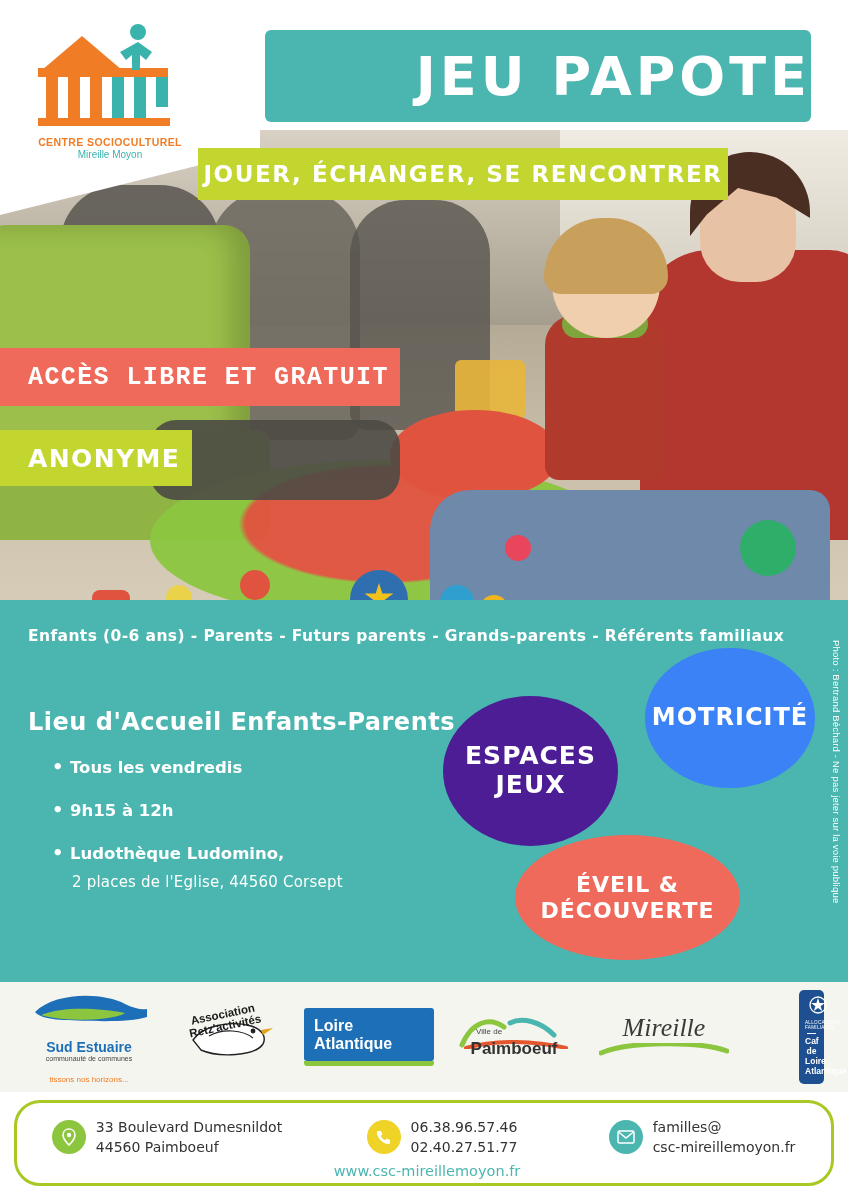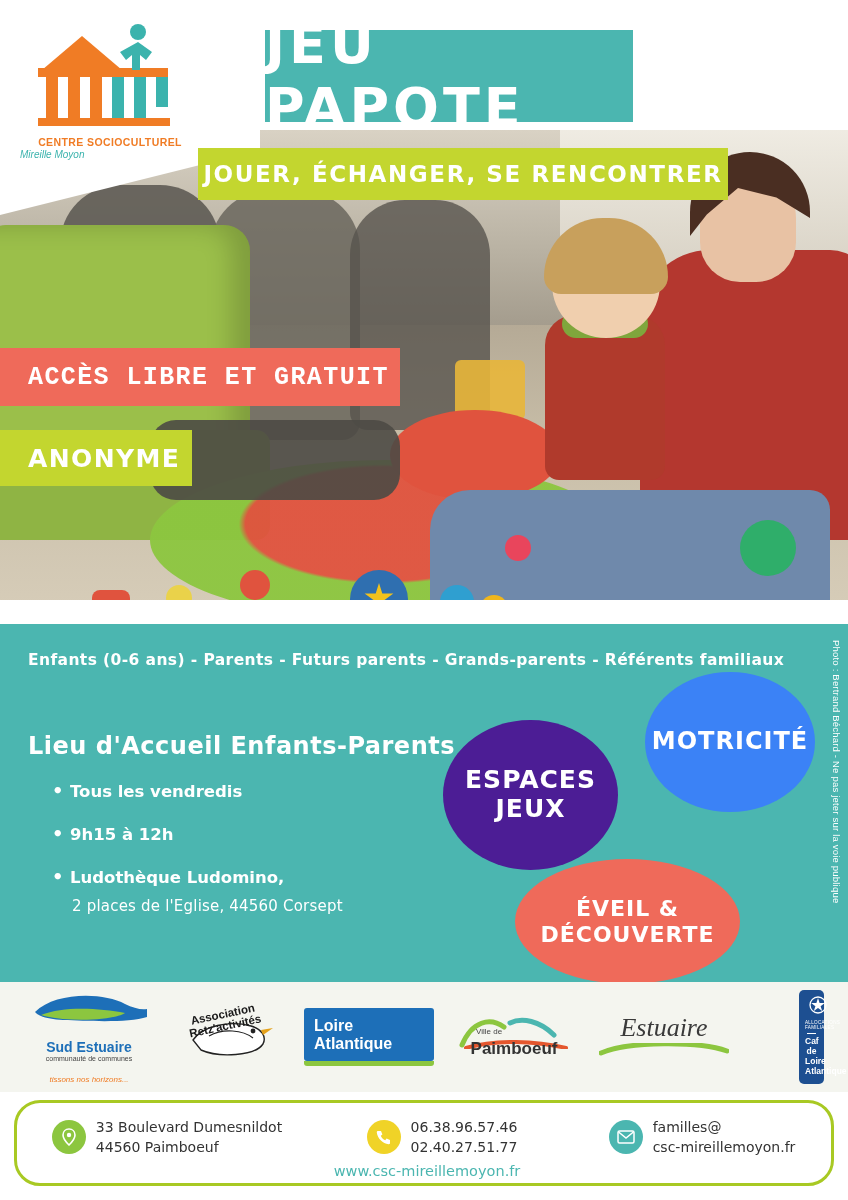--- a/index.html
+++ b/index.html
@@ -143,28 +143,28 @@
     position:absolute; left:20px; top:18px; width:180px; height:140px;
   }
   .logo-svg { display:block; }
   .logo-title {
     position:absolute; left:0; top:118px; width:180px;
     text-align:center; color:#f07c25; font-weight:bold;
     font-size:10.5px; letter-spacing:.4px;
   }
   .logo-sub {
     position:absolute; left:0; top:131px; width:180px;
-    color:#3bb3ad; font-size:10px;font-style:italic;
+    text-align:center; color:#3bb3ad; font-size:10px;
   }
 
   
   .banner-title {
-    position:absolute; left:265px; top:30px; width:368px; height:92px;
+    position:absolute; left:265px; top:30px; width:546px; height:92px;
     background:#4bb6b0;
-    display:flex; align-items:center; justify-content:flex-end;
+    display:flex; align-items:center; justify-content:flex-end;border-radius:6px;
   }
   .banner-title span {
     color:#ffffff; font-weight:bold; font-size:54px;
     letter-spacing:4px; font-family:"DejaVu Sans", sans-serif;
   }
   .banner-sub {
     position:absolute; left:198px; top:148px; width:530px; height:52px;
     background:#c3d62f;
     display:flex; align-items:center; justify-content:center;
   }
@@ -188,21 +188,20 @@
   }
   .tag-anon span {
     color:#ffffff; font-weight:bold; font-size:25px; letter-spacing:1.4px;
     padding-left:28px; font-family:"DejaVu Sans", sans-serif;
   }
 
   
   .teal {
     position:absolute; left:0; top:600px; width:848px; height:416px;
     background:#4bb6b0;
-    margin-top:24px;
   }
   .audience {
     position:absolute; left:28px; top:22px; width:790px;
     color:#ffffff; font-weight:bold; font-size:15.5px; letter-spacing:.4px;
     font-family:"DejaVu Sans", sans-serif; line-height:1.9;
   }
   .lieu-title {
     position:absolute; left:28px; top:108px;
     color:#ffffff; font-weight:bold; font-size:24px; letter-spacing:.5px;
     font-family:"DejaVu Sans", sans-serif;
@@ -383,21 +382,21 @@
 
   <div class="partners">
 
     <div class="plogo" style="width:130px;">
       <svg width="120" height="46" viewBox="0 0 120 46">
         <path d="M6 22 C26 2, 74 2, 96 14 C104 18, 112 20, 118 19 L118 27 C100 33, 60 31, 34 30 C20 29, 10 27, 6 22 Z" fill="#1d6fb8"></path>
         <path d="M12 25 C34 16, 70 18, 96 23 C86 30, 40 33, 12 25 Z" fill="#8cc63f"></path>
       </svg>
       <div style="font-size:14px;color:#1d6fb8;font-weight:bold;line-height:1.05;">Sud Estuaire</div>
       <div style="font-size:7px;color:#444;">communauté de communes</div>
-      <div style="font-size:8px;color:#f07c25;font-style:italic;padding-top:1px;margin-top:12px;">tissons nos horizons...</div>
+      <div style="font-size:8px;color:#f07c25;padding-top:1px;margin-top:12px;">tissons nos horizons...</div>
     </div>
 
     <div class="plogo" style="width:110px;">
       <svg width="100" height="58" viewBox="0 0 100 58">
         <path d="M14 34 C24 20, 50 14, 72 20 C82 23, 88 30, 84 38 C76 50, 40 52, 22 44 Z" fill="#ffffff" stroke="#222" stroke-width="1.4"></path>
         <path d="M30 30 C44 22, 64 24, 74 32" fill="none" stroke="#222" stroke-width="1.2"></path>
         <circle cx="74" cy="25" r="2.4" fill="#222"></circle>
         <path d="M82 24 L94 22 L84 29 Z" fill="#e4a11b"></path>
       </svg>
       <div style="position:absolute;left:0;top:2px;width:100px;font-size:11.5px;color:#1a1a1a;font-weight:bold;transform:rotate(-12deg);">Association Retz'activités</div>
@@ -412,21 +411,21 @@
       <svg width="116" height="34" viewBox="0 0 116 34">
         <path d="M6 30 C16 6, 34 2, 48 12" fill="none" stroke="#8cc63f" stroke-width="5" stroke-linecap="round"></path>
         <path d="M54 8 C66 2, 84 6, 98 20" fill="none" stroke="#4bb6b0" stroke-width="5" stroke-linecap="round"></path>
         <path d="M10 33 C40 24, 80 26, 110 33" fill="none" stroke="#e4572e" stroke-width="4" stroke-linecap="round"></path>
       </svg>
       <div style="font-size:8px;color:#444;position:absolute;left:22px;top:12px;">Ville de</div>
       <div style="font-size:17px;color:#333;font-weight:bold;margin-top:-14px;">Paimboeuf</div>
     </div>
 
     <div class="plogo" style="width:140px;">
-      <div style="font-size:26px;color:#3a3a3a;font-style:italic;font-family:'Liberation Serif',serif;">Estuaire</div>
+      <div style="font-size:26px;color:#3a3a3a;font-style:italic;font-family:'Liberation Serif',serif;">Mireille</div>
       <svg width="130" height="14" viewBox="0 0 130 14">
         <path d="M2 10 C30 -2, 100 -2, 128 8" fill="none" stroke="#8cc63f" stroke-width="5" stroke-linecap="round"></path>
       </svg>
     </div>
 
     <div class="plogo" style="width:70px;padding-left:45px;">
       <div style="background:#1d4f91;color:#fff;border-radius:5px;padding:6px 6px 7px;">
         <svg width="26" height="18" viewBox="0 0 26 18">
           <circle cx="13" cy="9" r="8" fill="none" stroke="#ffffff" stroke-width="1.3"></circle>
           <path d="M13 2 L14.6 7 L19.8 7 L15.6 10.2 L17.2 15 L13 12 L8.8 15 L10.4 10.2 L6.2 7 L11.4 7 Z" fill="#ffffff"></path>

